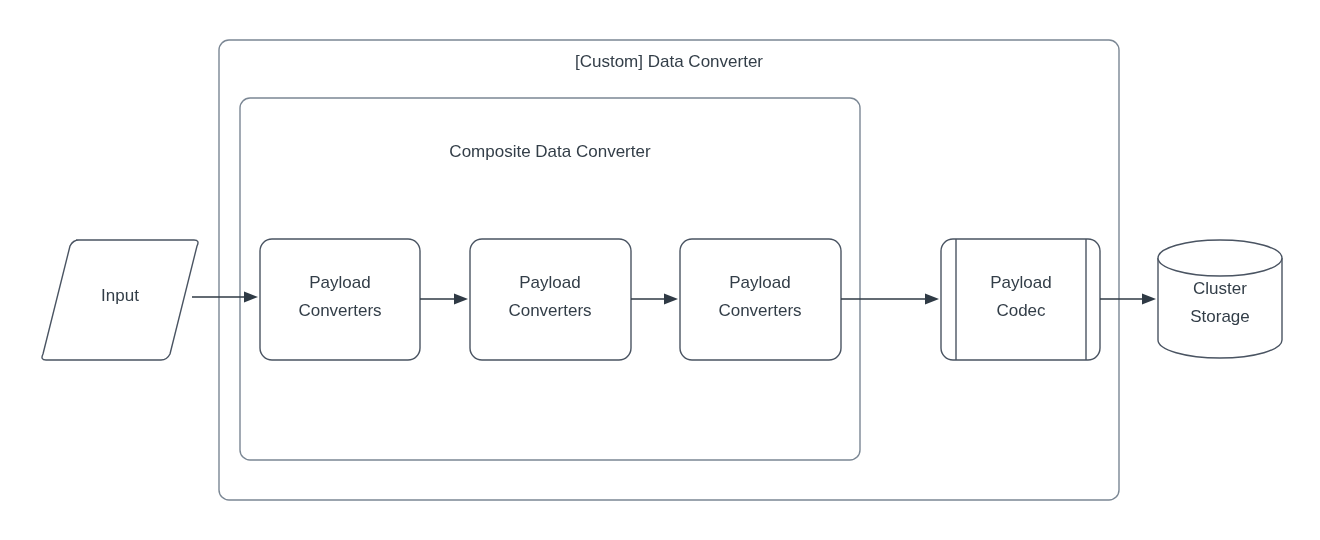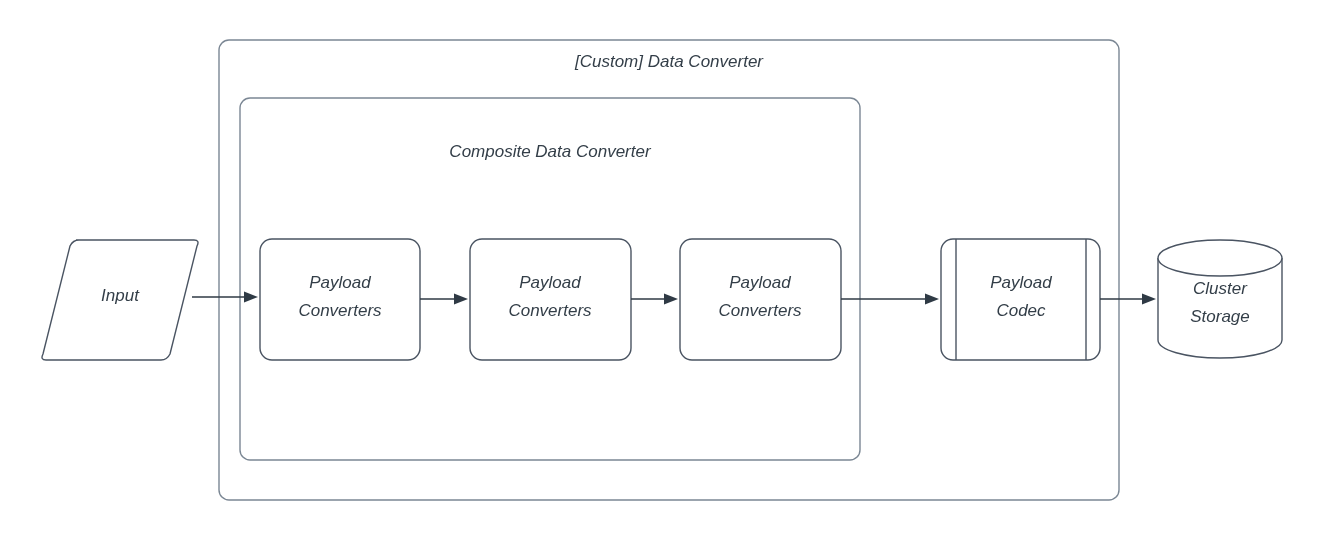--- a/index.html
+++ b/index.html
@@ -10,21 +10,20 @@
   }
   body {
     font-family: "Liberation Sans", "DejaVu Sans", sans-serif;
   }
   #canvas {
     position: relative;
     width: 1320px;
     height: 540px;
     background: #ffffff;
     overflow: hidden;
-    font-style: italic;
   }
   #diagram-svg {
     position: absolute;
     left: 0;
     top: 0;
     width: 1320px;
     height: 540px;
   }
   .shape-stroke {
     fill: #ffffff;

